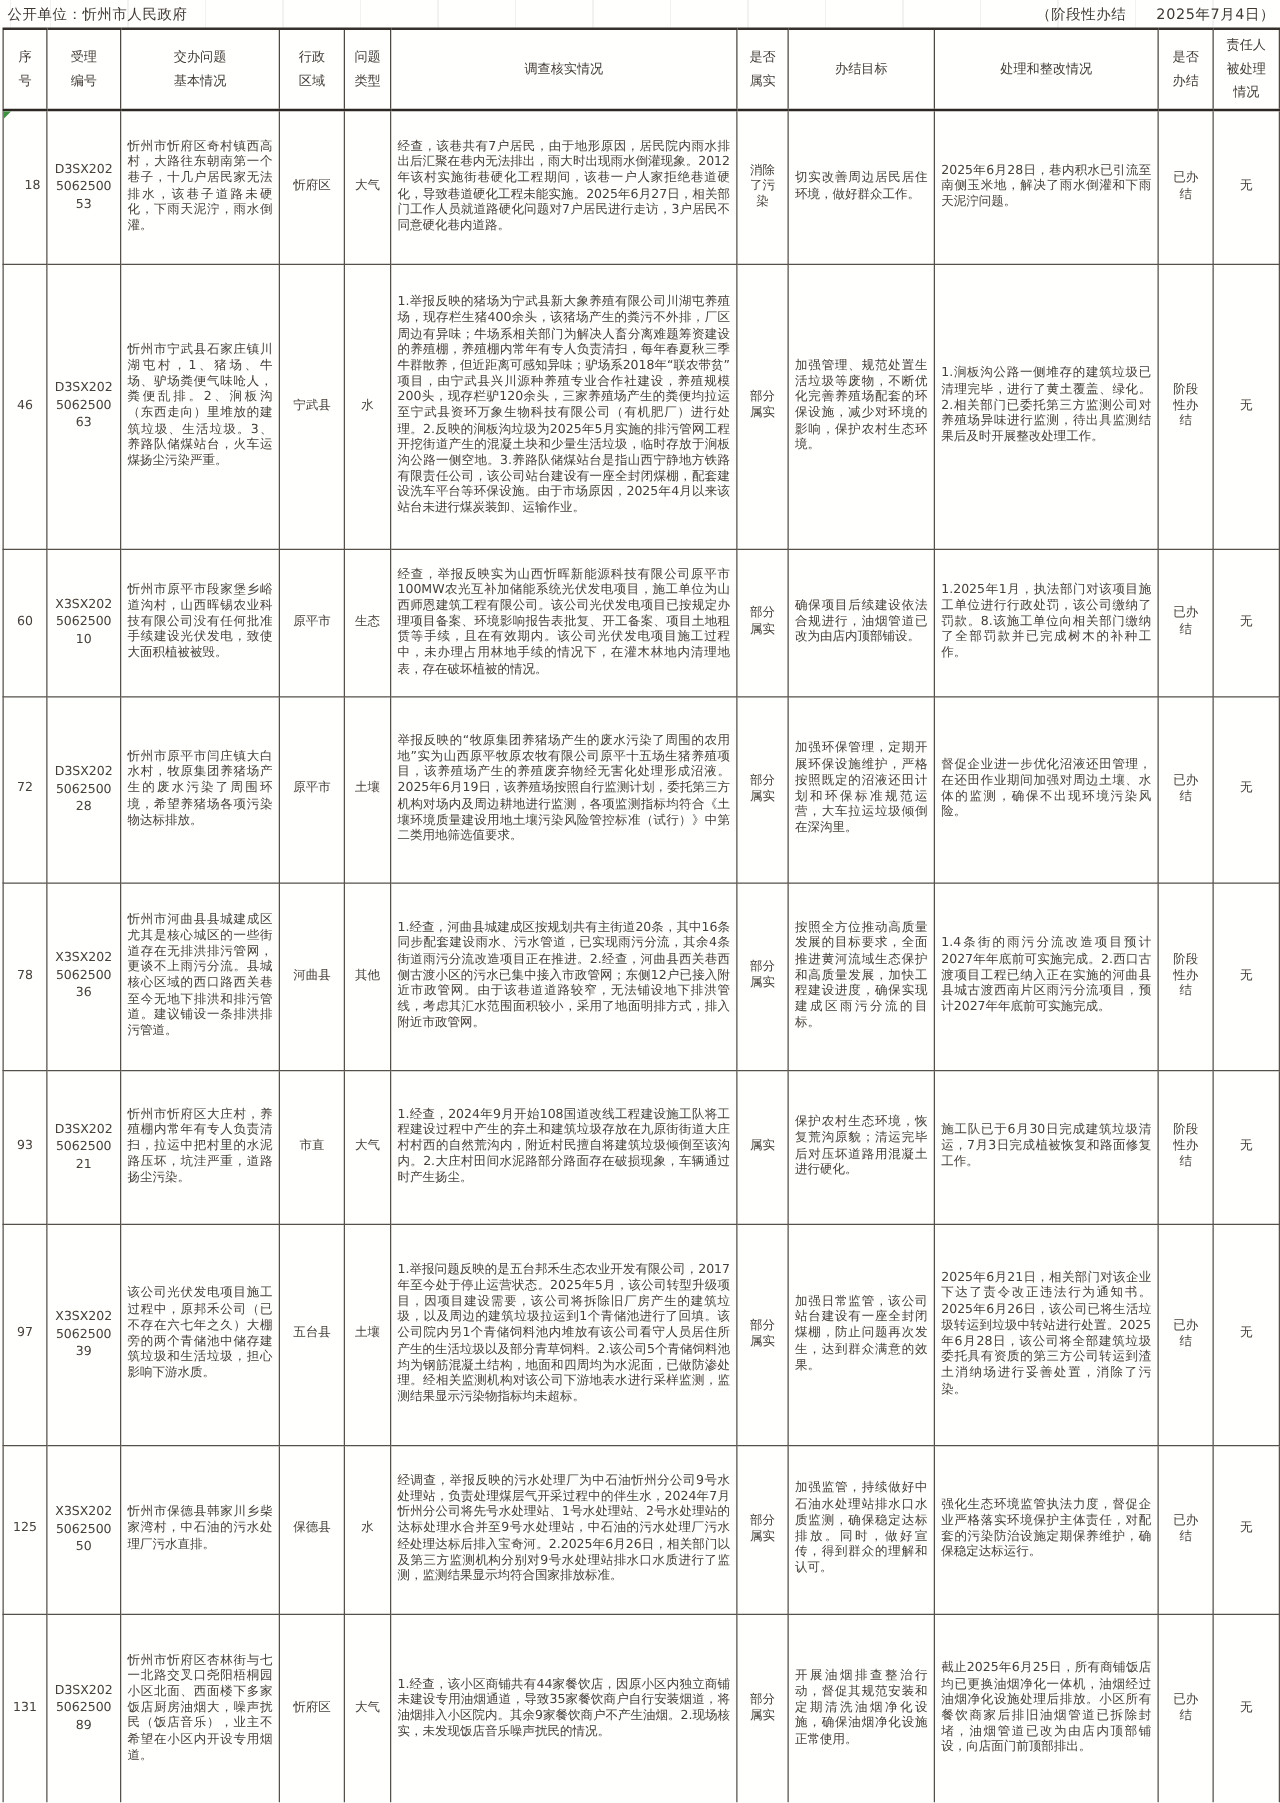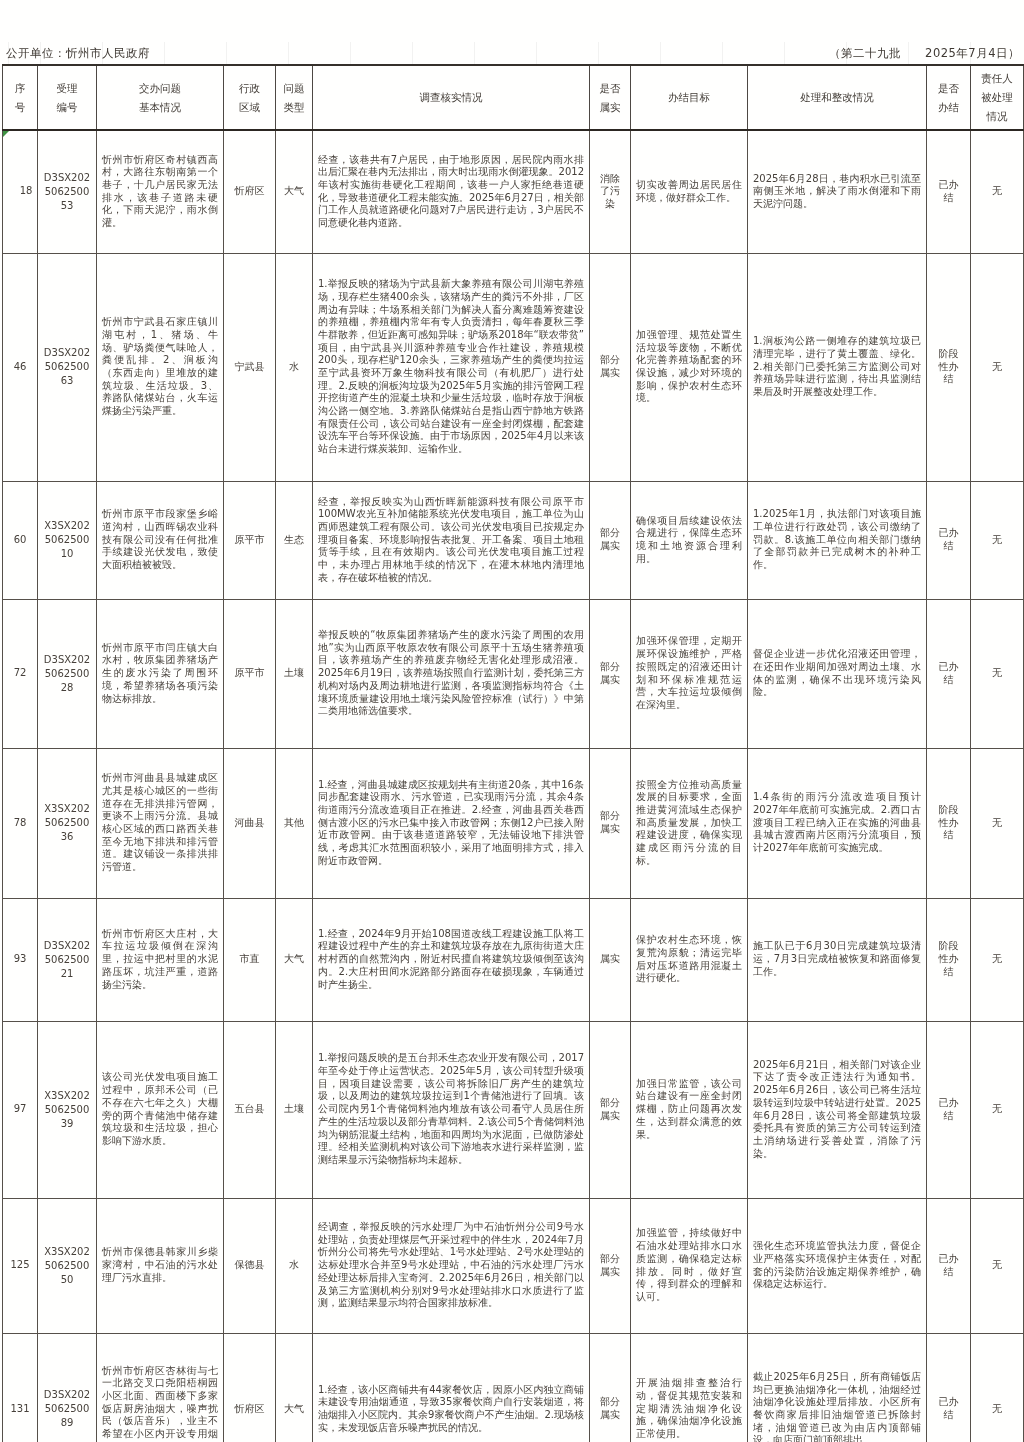--- a/index.html
+++ b/index.html
@@ -8,21 +8,20 @@
     width: 1024px; height: 1442px; overflow: hidden;
     background: #fffffe; color: #46403a;
     font-family: "DejaVu Sans", sans-serif;
     position: relative;
   }
   .topbar {
     height: 22px; display: flex; justify-content: space-between; align-items: flex-end;
     padding: 0 4px 3px 6px; font-size: 11.5px; letter-spacing: 0.5px; color: #3e3832;
     background-image: repeating-linear-gradient(to right, rgba(0,0,0,0.05) 0 1px, transparent 1px 62px);
     background-position: 40px 0;
-    margin-top: 42px;
   }
   table.grid {
     border-collapse: collapse; table-layout: fixed;
     width: 1020px; margin-left: 2px;
   }
   .grid th {
     font-weight: 400; font-size: 10.5px; line-height: 1.8;
     white-space: pre-line; text-align: center; vertical-align: middle;
     border: 1px solid #4d4843; border-top: 2px solid #35302b; border-bottom: 2px solid #2c2722;
     padding: 2px 1px; color: #423c36;
@@ -42,21 +41,21 @@
     content: ""; position: absolute; top: 0; left: 0; width: 0; height: 0;
     border-top: 6px solid #3f9142; border-right: 6px solid transparent;
   }
 </style>
 </head>
 <body>
 
 <div class="sheet">
   <div class="topbar">
     <div>公开单位：忻州市人民政府</div>
-    <div>（第二十九批　　2025年7月4日）</div>
+    <div>（阶段性办结　　2025年7月4日）</div>
   </div>
   <table class="grid">
     <colgroup id="colgroup">
         <col style="width: 35px;">
         <col style="width: 59px;">
         <col style="width: 127px;">
         <col style="width: 52px;">
         <col style="width: 37px;">
         <col style="width: 277px;">
         <col style="width: 41px;">
@@ -117,21 +116,21 @@
           <td class="c">无</td>
         </tr>
         <tr style="height: 118px;">
           <td class="c">60</td>
           <td class="c num">X3SX202506250010</td>
           <td class="j">忻州市原平市段家堡乡峪道沟村，山西晖锡农业科技有限公司没有任何批准手续建设光伏发电，致使大面积植被被毁。</td>
           <td class="c">原平市</td>
           <td class="c">生态</td>
           <td class="j">经查，举报反映实为山西忻晖新能源科技有限公司原平市100MW农光互补加储能系统光伏发电项目，施工单位为山西师恩建筑工程有限公司。该公司光伏发电项目已按规定办理项目备案、环境影响报告表批复、开工备案、项目土地租赁等手续，且在有效期内。该公司光伏发电项目施工过程中，未办理占用林地手续的情况下，在灌木林地内清理地表，存在破坏植被的情况。</td>
           <td class="c tight">部分属实</td>
-          <td class="j">确保项目后续建设依法合规进行，保障生态环境和土地资源合理利用。</td>
+          <td class="j">确保项目后续建设依法合规进行，油烟管道已改为由店内顶部铺设。</td>
           <td class="j">1.2025年1月，执法部门对该项目施工单位进行行政处罚，该公司缴纳了罚款。8.该施工单位向相关部门缴纳了全部罚款并已完成树木的补种工作。</td>
           <td class="c tight">已办结</td>
           <td class="c">无</td>
         </tr>
         <tr style="height: 149px;">
           <td class="c">72</td>
           <td class="c num">D3SX202506250028</td>
           <td class="j">忻州市原平市闫庄镇大白水村，牧原集团养猪场产生的废水污染了周围环境，希望养猪场各项污染物达标排放。</td>
           <td class="c">原平市</td>
           <td class="c">土壤</td>
@@ -151,21 +150,21 @@
           <td class="j">1.经查，河曲县城建成区按规划共有主街道20条，其中16条同步配套建设雨水、污水管道，已实现雨污分流，其余4条街道雨污分流改造项目正在推进。2.经查，河曲县西关巷西侧古渡小区的污水已集中接入市政管网；东侧12户已接入附近市政管网。由于该巷道道路较窄，无法铺设地下排洪管线，考虑其汇水范围面积较小，采用了地面明排方式，排入附近市政管网。</td>
           <td class="c tight">部分属实</td>
           <td class="j">按照全方位推动高质量发展的目标要求，全面推进黄河流域生态保护和高质量发展，加快工程建设进度，确保实现建成区雨污分流的目标。</td>
           <td class="j">1.4条街的雨污分流改造项目预计2027年年底前可实施完成。2.西口古渡项目工程已纳入正在实施的河曲县县城古渡西南片区雨污分流项目，预计2027年年底前可实施完成。</td>
           <td class="c tight">阶段性办结</td>
           <td class="c">无</td>
         </tr>
         <tr style="height: 123px;">
           <td class="c">93</td>
           <td class="c num">D3SX202506250021</td>
-          <td class="j">忻州市忻府区大庄村，大车拉运垃圾倾倒在深沟里，拉运中把村里的水泥路压坏，坑洼严重，道路扬尘污染。</td>
+          <td class="j">忻州市忻府区大庄村，养殖棚内常年有专人负责清扫，拉运中把村里的水泥路压坏，坑洼严重，道路扬尘污染。</td>
           <td class="c">市直</td>
           <td class="c">大气</td>
           <td class="j">1.经查，2024年9月开始108国道改线工程建设施工队将工程建设过程中产生的弃土和建筑垃圾存放在九原街街道大庄村村西的自然荒沟内，附近村民擅自将建筑垃圾倾倒至该沟内。2.大庄村田间水泥路部分路面存在破损现象，车辆通过时产生扬尘。</td>
           <td class="c tight">属实</td>
           <td class="j">保护农村生态环境，恢复荒沟原貌；清运完毕后对压坏道路用混凝土进行硬化。</td>
           <td class="j">施工队已于6月30日完成建筑垃圾清运，7月3日完成植被恢复和路面修复工作。</td>
           <td class="c tight">阶段性办结</td>
           <td class="c">无</td>
         </tr>
         <tr style="height: 177px;">

